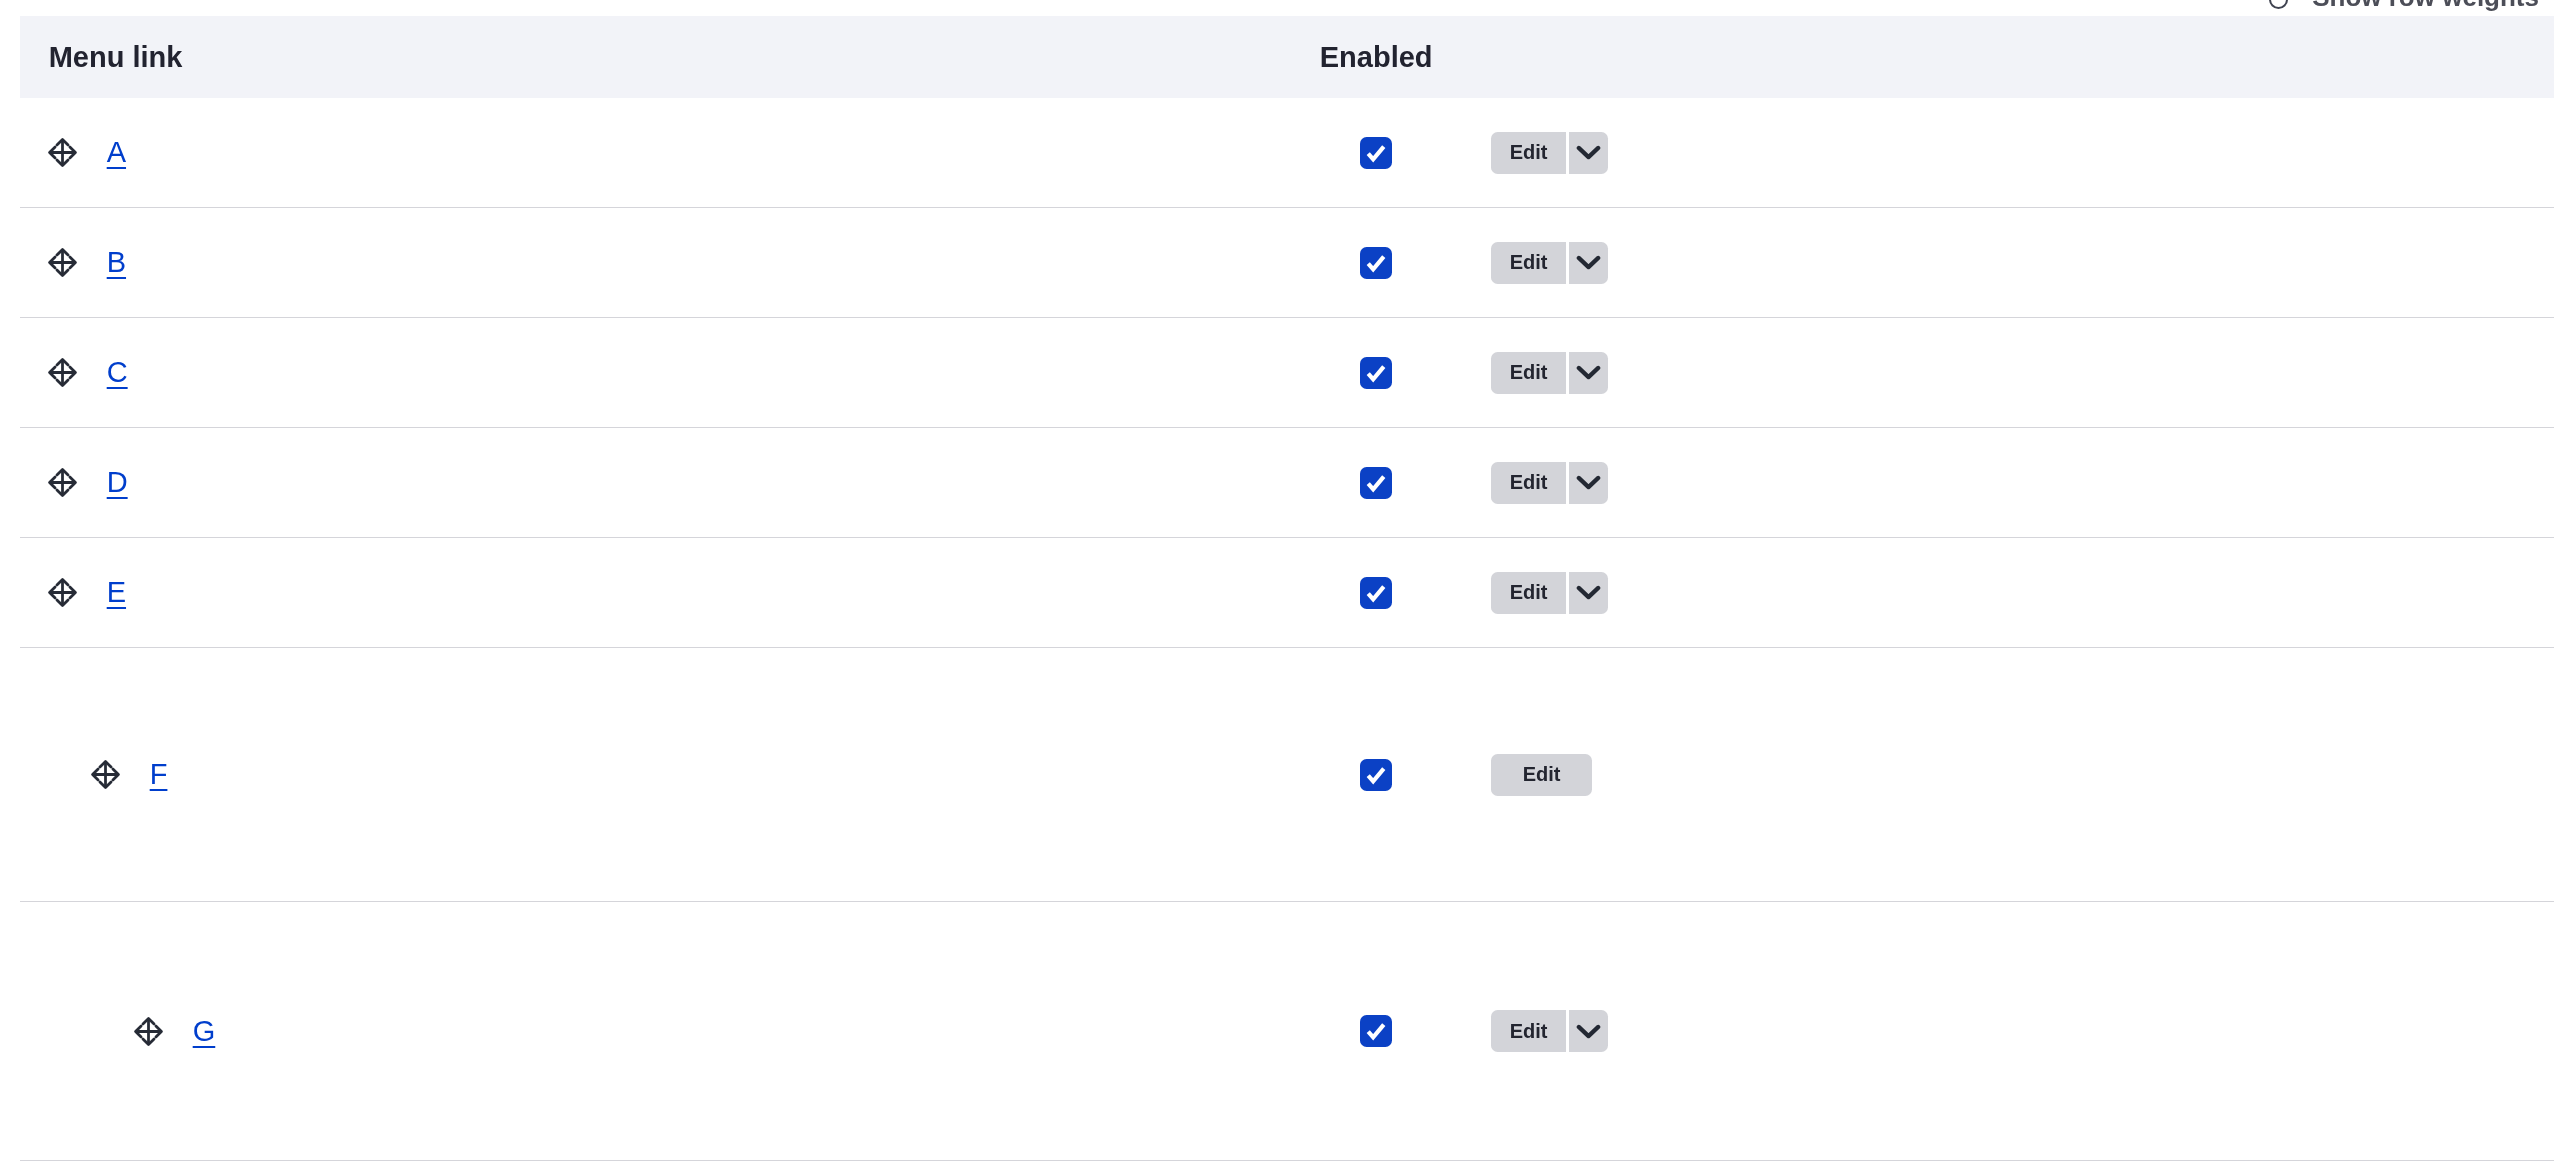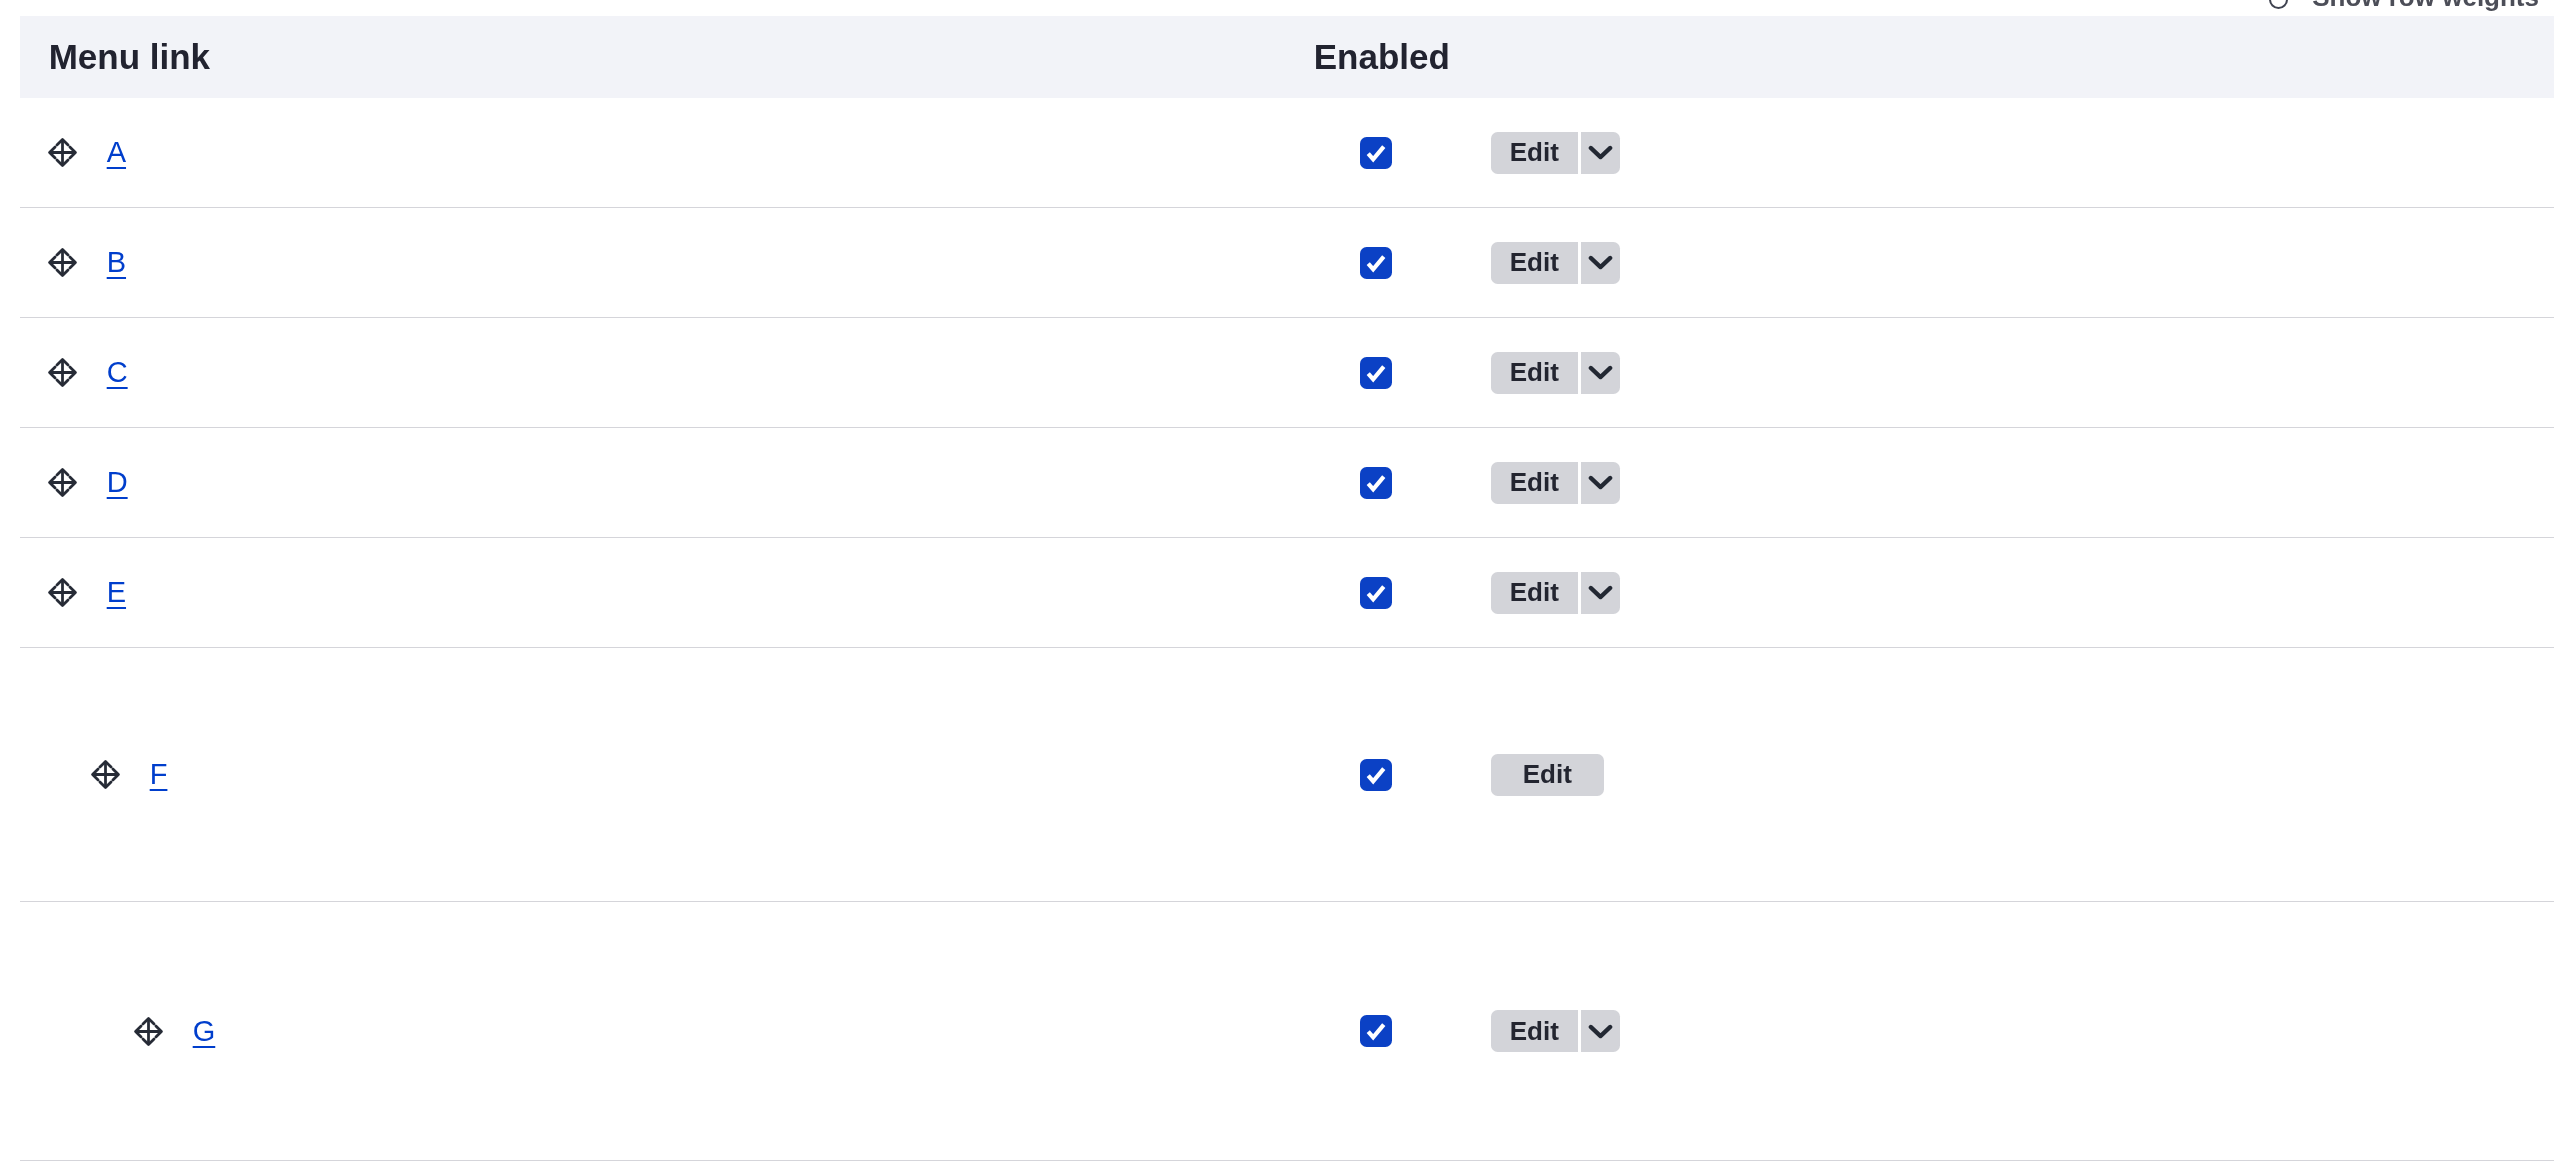--- a/index.html
+++ b/index.html
@@ -39,21 +39,21 @@
     left: 19.7px;
     top: 16px;
     width: 2534px;
   }
   .thead {
     display: flex;
     align-items: center;
     height: 82px;
     background: #f2f3f8;
     color: #222330;
-    font-size: 35px;
+    font-size: 29px;
     font-weight: 700;
   }
   .c1 { flex: 0 0 1294px; padding-left: 29px; }
   .c2 { flex: 0 0 125px; display: flex; justify-content: center; }
   .thead .c2 { justify-content: center; text-align: right; }
   .c3 { flex: 1 1 auto; padding-left: 27px; }
 
   .trow {
     display: flex;
     align-items: center;
@@ -91,21 +91,21 @@
 
   .dropbutton {
     display: inline-flex;
     margin-left: 25px;
     align-items: stretch;
     height: 42px;
   }
   .edit-seg {
     background: #d3d4d9;
     color: #232530;
-    font-size: 26px;
+    font-size: 20px;
     font-weight: 700;
     border: none;
     border-radius: 6.6px 0 0 6.6px;
     padding: 0 19px;
     height: 42px;
     display: flex; align-items: center;
     cursor: pointer;
     font-family: "Liberation Sans", sans-serif;
   }
   .seg-divider { width: 2.8px; background: #ffffff; }

